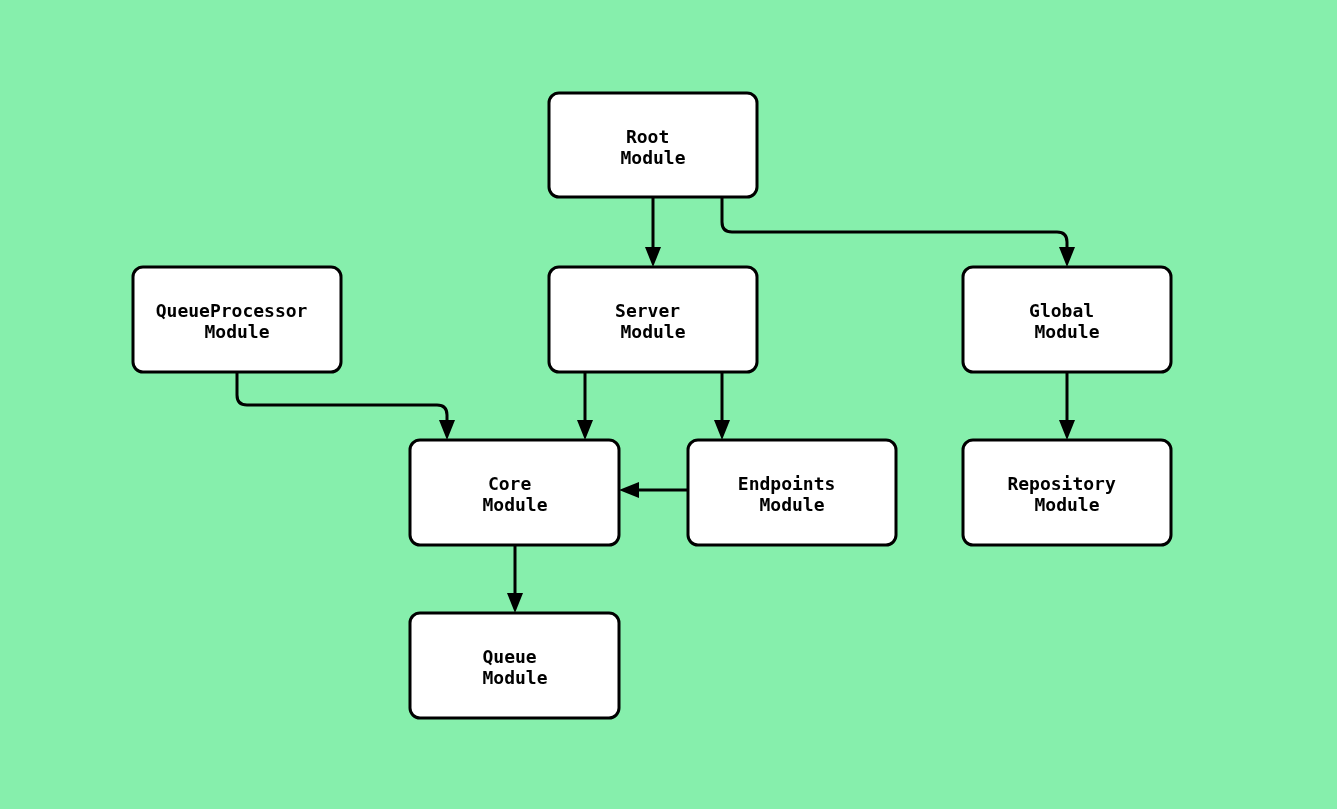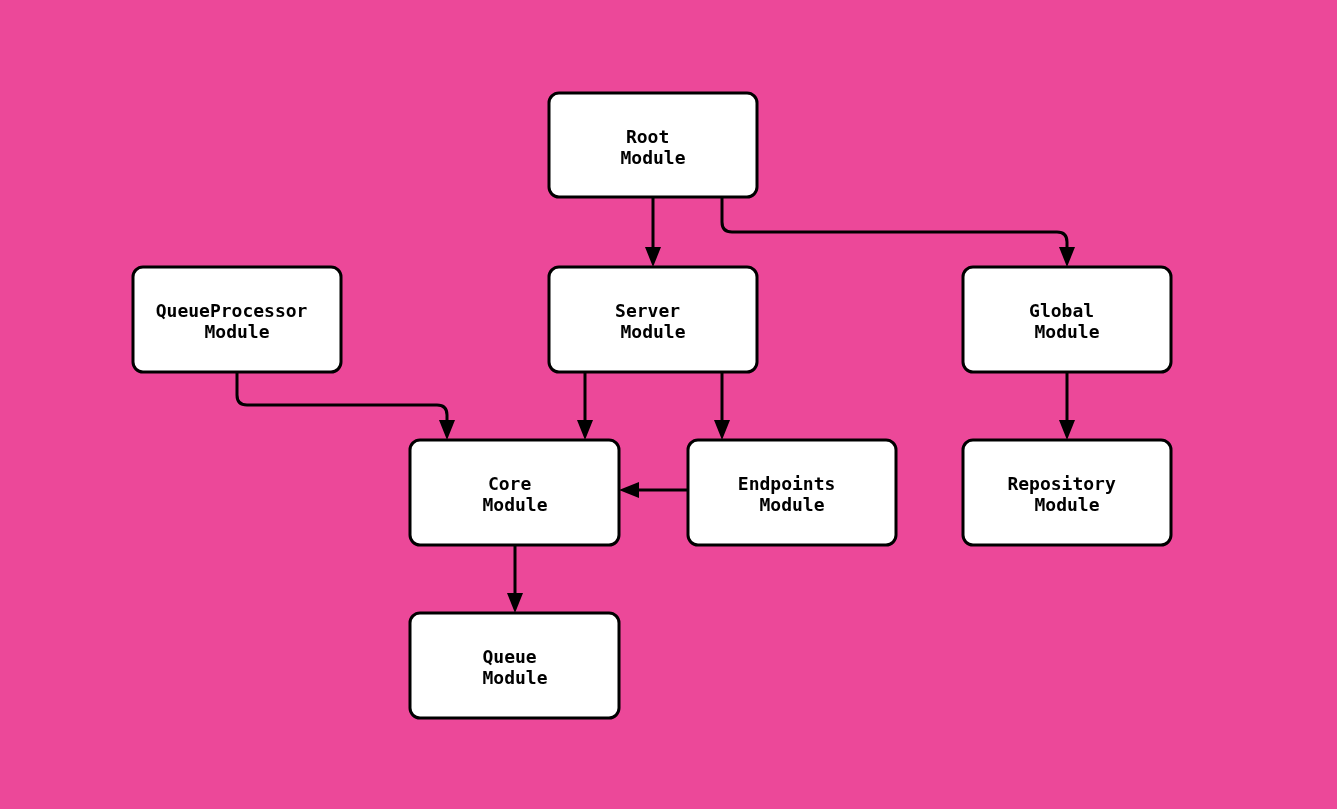--- a/index.html
+++ b/index.html
@@ -7,21 +7,21 @@
     padding: 0;
     background: #ffffff;
     width: 1337px;
     height: 809px;
     overflow: hidden;
   }
   .canvas-wrap {
     position: relative;
     width: 1337px;
     height: 809px;
-    background: #ec4899;
+    background: #86efac;
   }
   svg.diagram {
     display: block;
     width: 1337px;
     height: 809px;
     font-family: "DejaVu Sans Mono", "Liberation Mono", monospace;
   }
   .node-box {
     fill: #ffffff;
     stroke: #000000;

